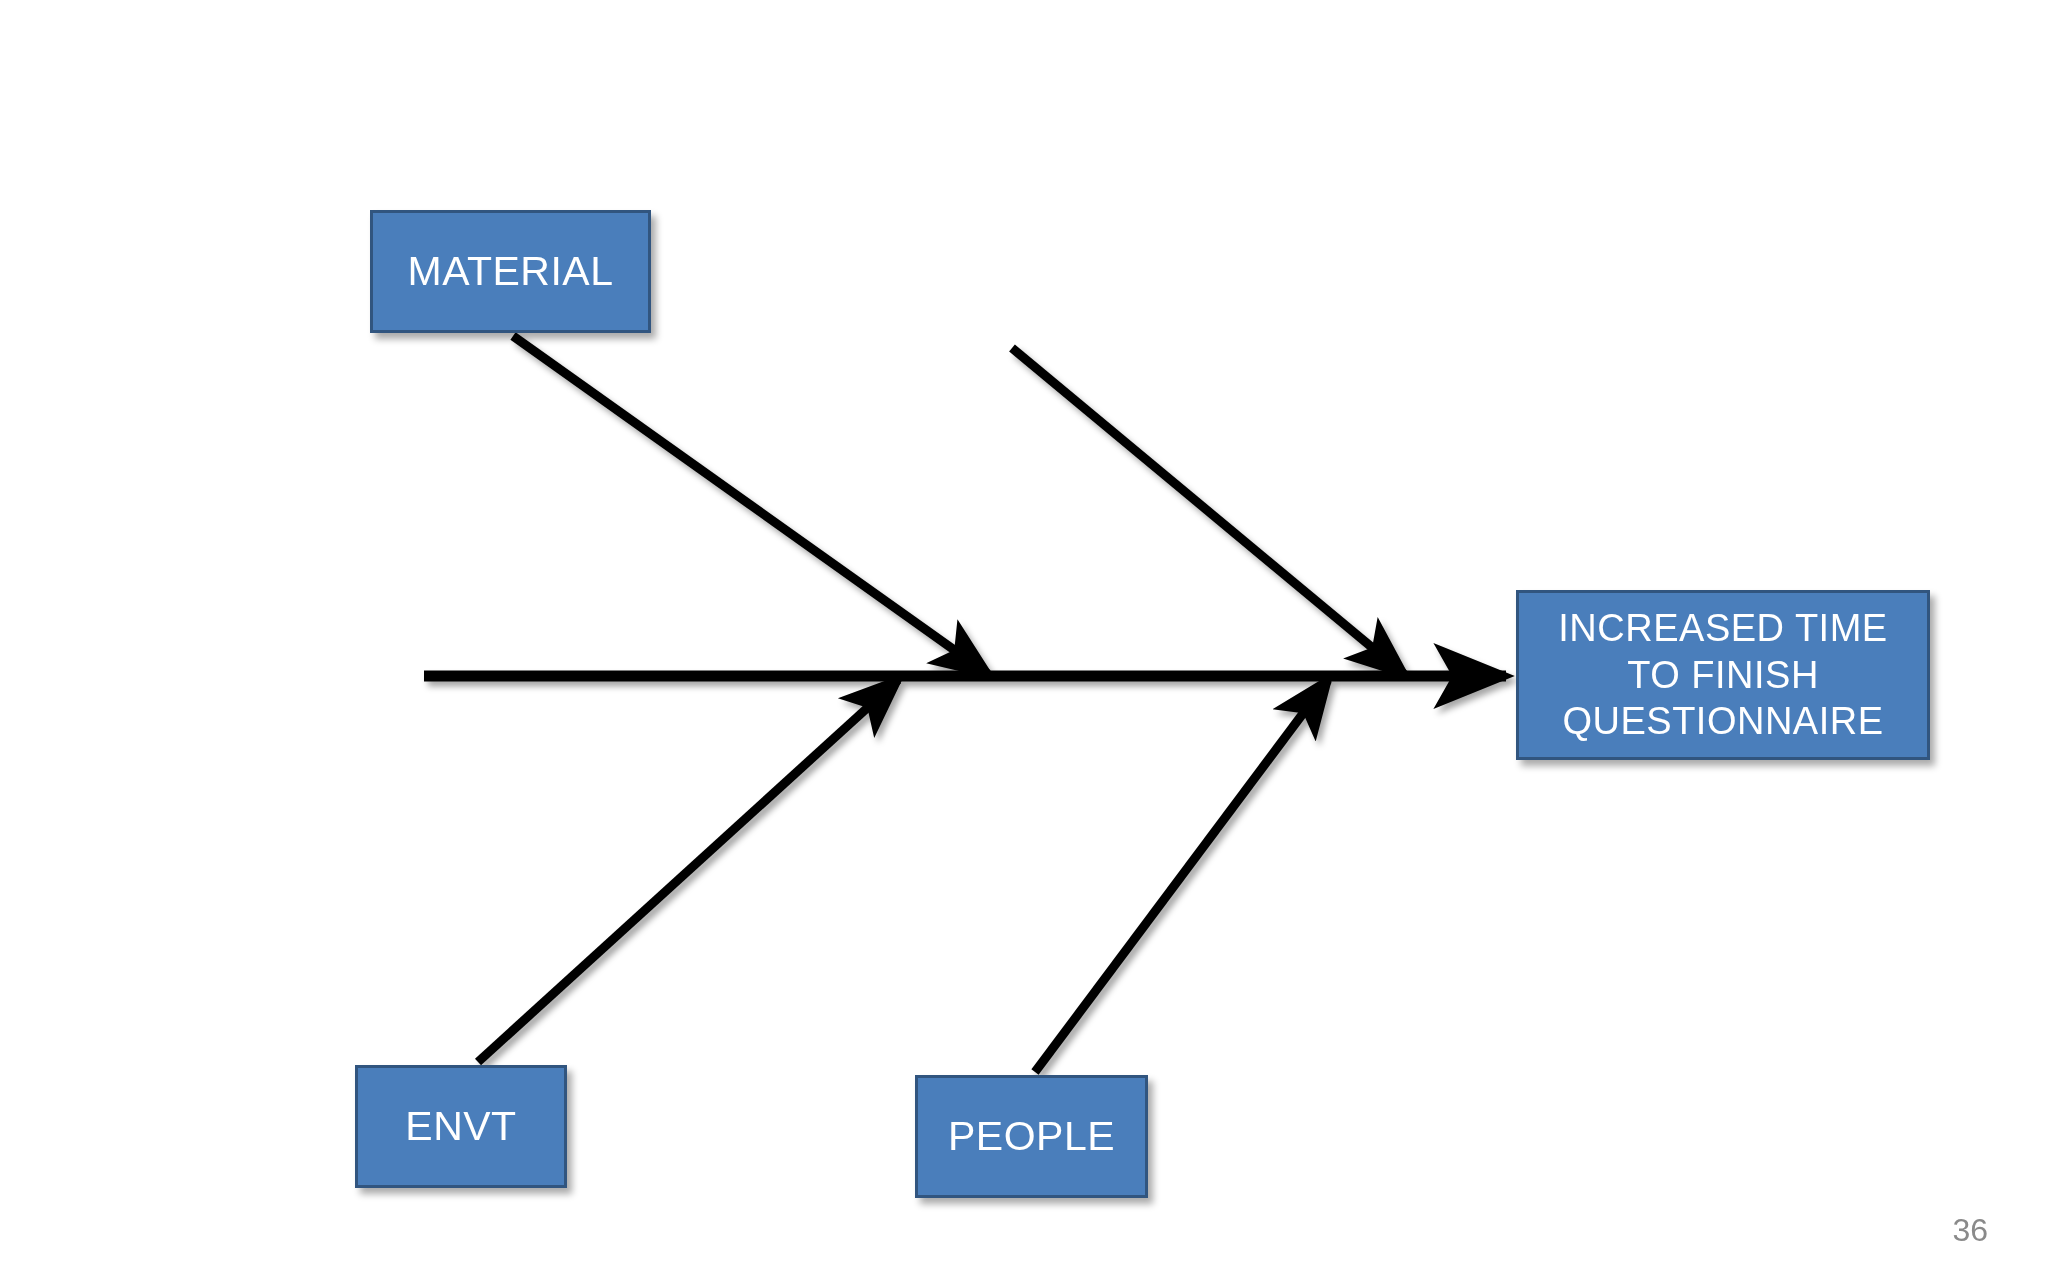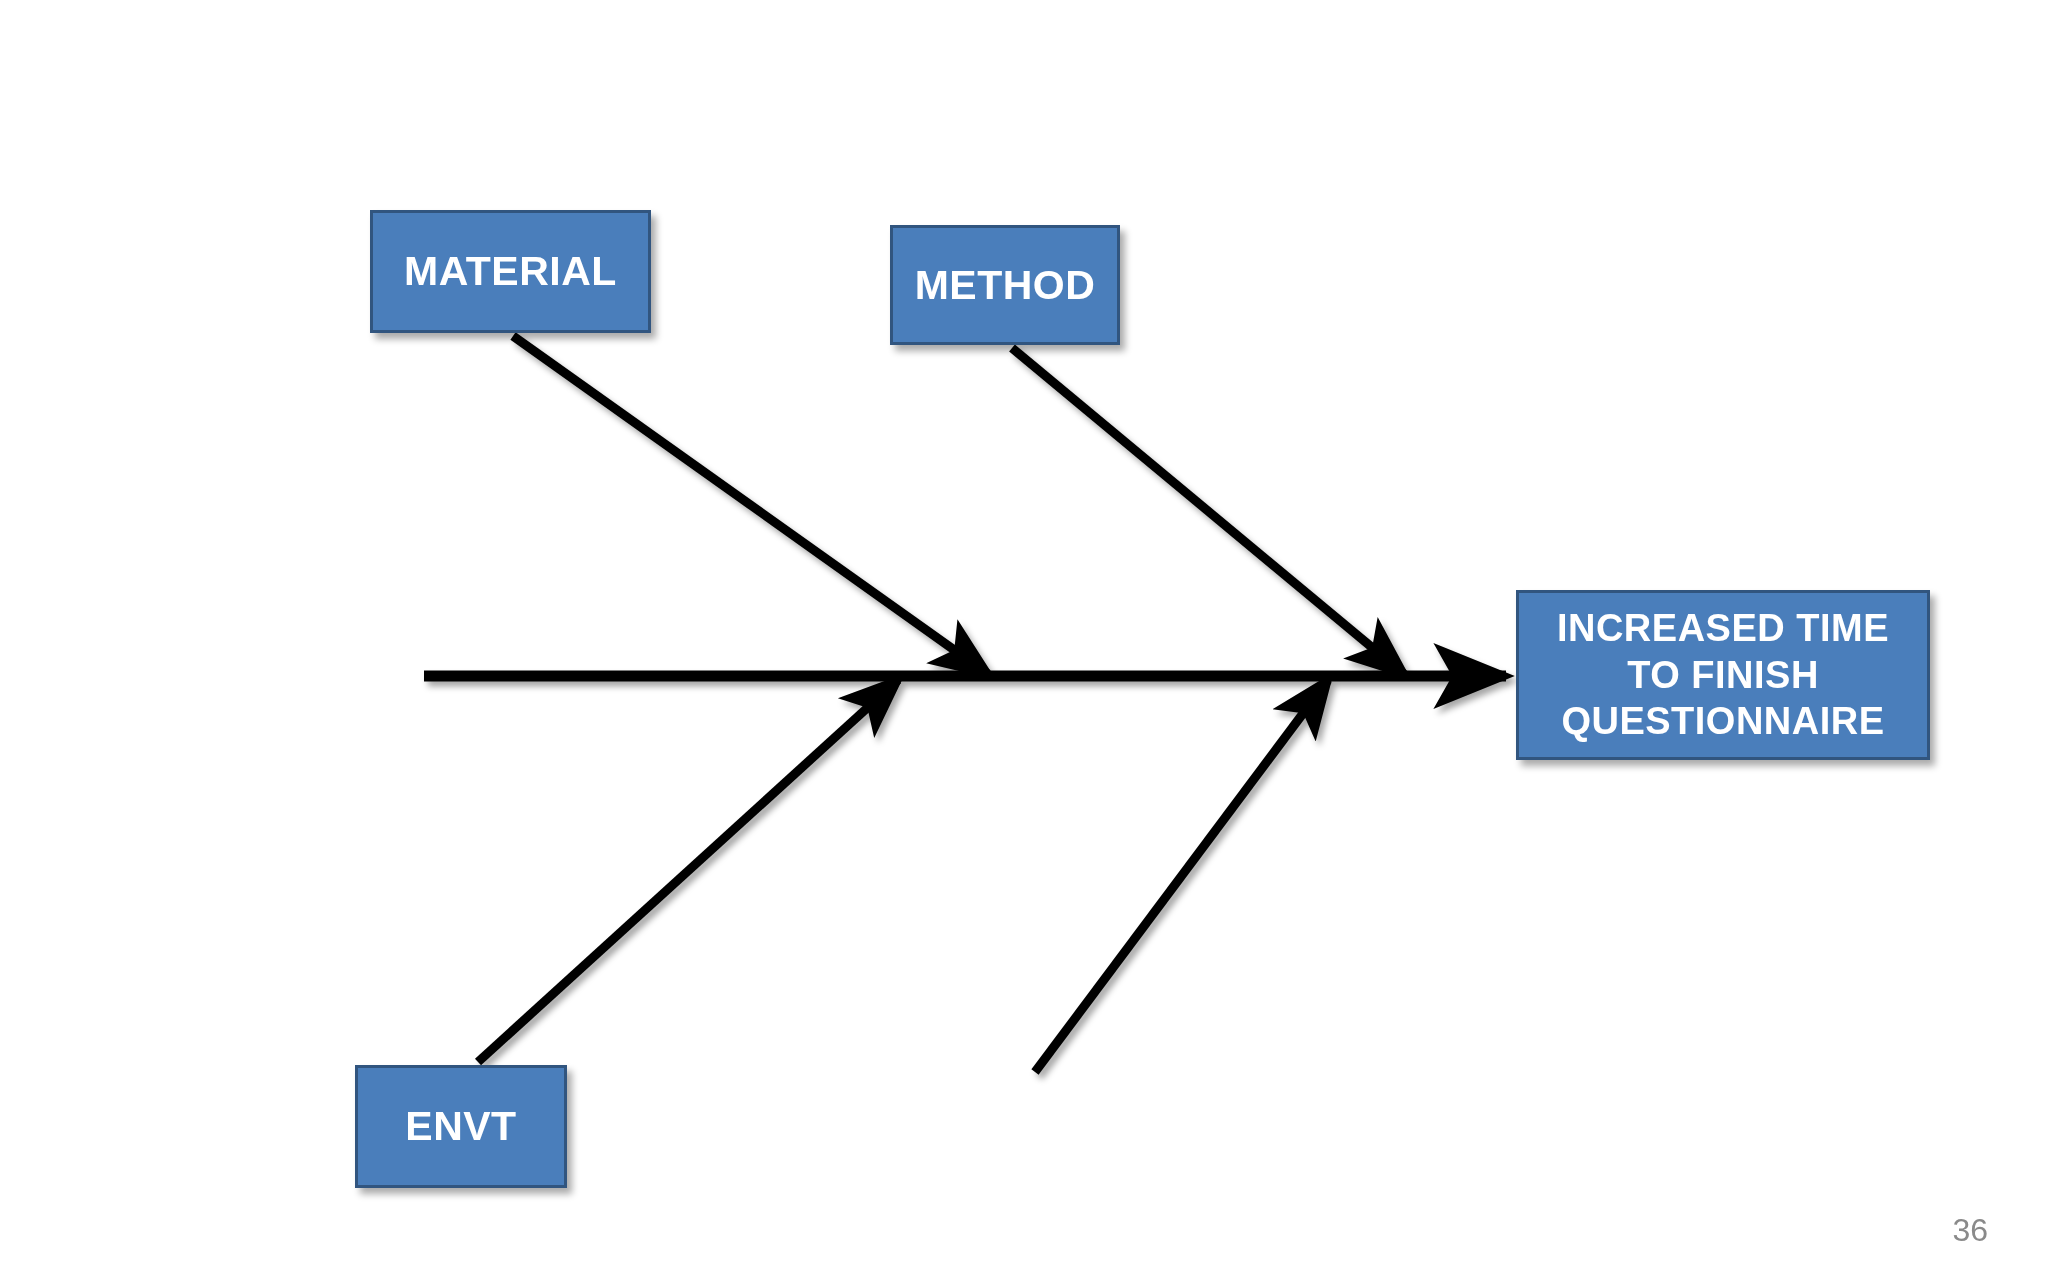--- a/index.html
+++ b/index.html
@@ -29,21 +29,21 @@
   .node-box {
     position: absolute;
     box-sizing: border-box;
     background: #4a7ebb;
     border: 3px solid #31557f;
     display: flex;
     align-items: center;
     justify-content: center;
     text-align: center;
     color: #ffffff;
-    font-weight: bold;
+    font-weight: normal;
     letter-spacing: 0.5px;
     box-shadow: 5px 6px 7px rgba(0,0,0,0.33);
     z-index: 5;
   }
   .node-box .node-label {
     display: block;
     width: 100%;
     line-height: 1.22;
     white-space: pre-line;
   }
@@ -110,28 +110,28 @@
       <line x1="478" y1="1062" x2="898" y2="680" stroke="#000000" stroke-width="9" marker-end="url(#arrowhead-branch)"></line>
 
       <line x1="1035" y1="1072" x2="1328" y2="680" stroke="#000000" stroke-width="9" marker-end="url(#arrowhead-branch)"></line>
     </g>
   </svg>
 
   <div class="node-box" id="box-material">
     <span class="node-label">MATERIAL</span>
   </div>
 
-  <div class="node-box" id="box-method">
-    <span class="node-label">METHOD</span>
-  </div>
 
   <div class="node-box" id="box-envt">
     <span class="node-label">ENVT</span>
   </div>
 
+  <div class="node-box" id="box-people">
+    <span class="node-label">PEOPLE</span>
+  </div>
 
   <div class="node-box" id="box-effect">
     <span class="node-label">INCREASED TIME
 TO FINISH
 QUESTIONNAIRE</span>
   </div>
 
   <div id="page-number">36</div>
 
 </div>

